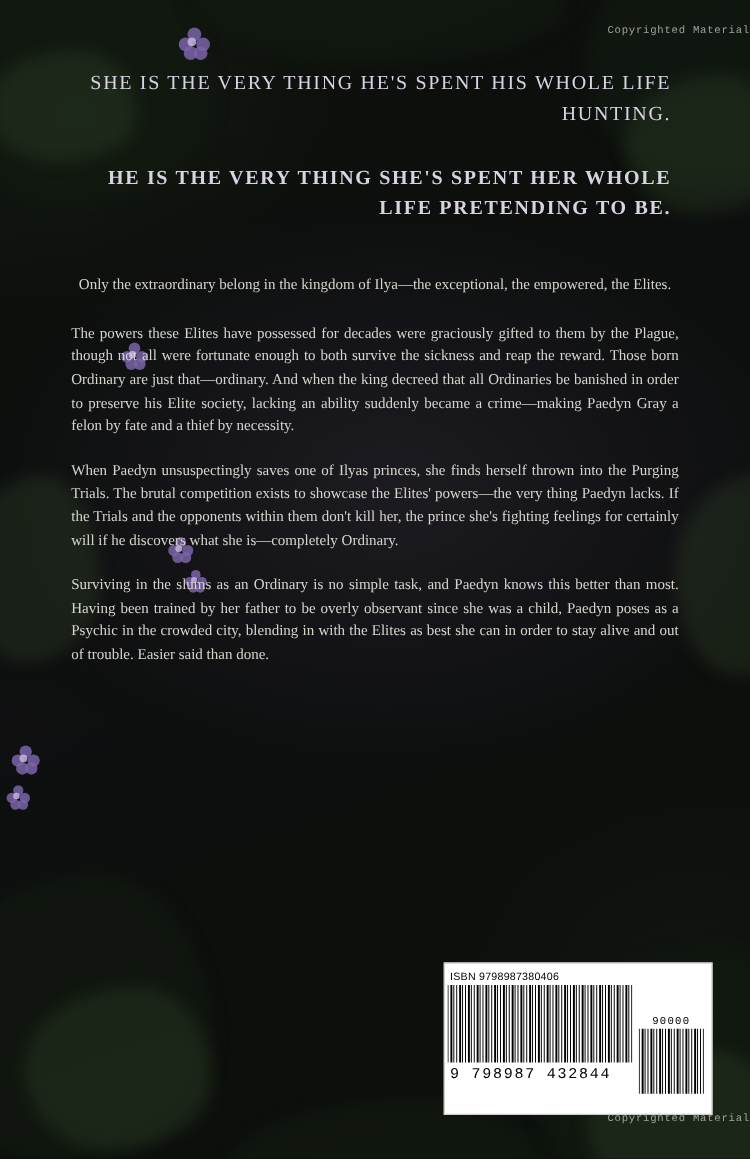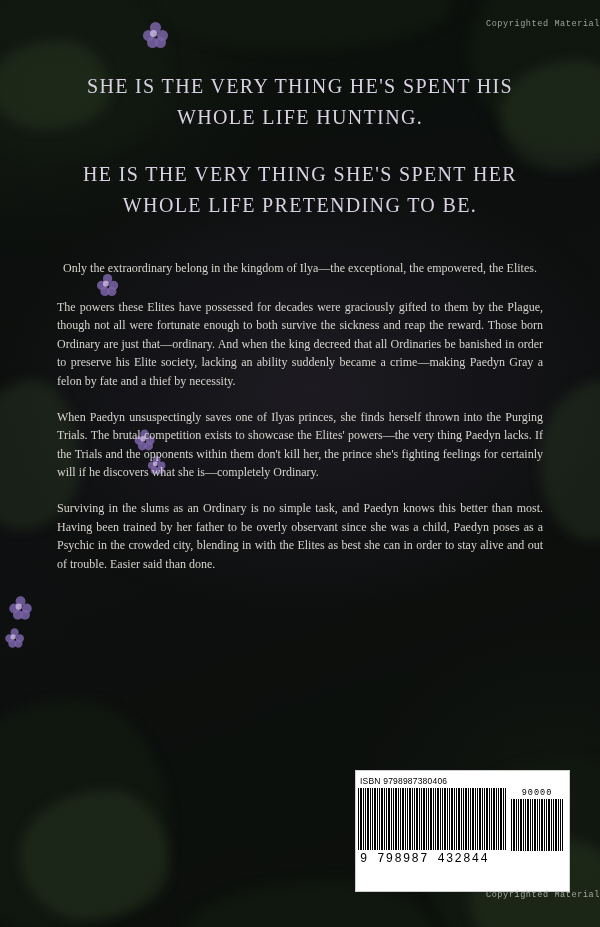--- a/index.html
+++ b/index.html
@@ -70,29 +70,29 @@
 
   .content {
     position: absolute;
     left: 57px;
     right: 57px;
     top: 55px;
   }
 
   .tagline {
     color: #d9d2e2;
-    text-align: center;
-    font-size: 20px;
+    text-align: right;
+    font-size: 16px;
     letter-spacing: 1.35px;
     line-height: 1.55;
-    margin: 16px 6px 26px 6px;
+    margin: 0 6px 26px 6px;
     font-variant: small-caps;
     text-transform: uppercase;
   }
-  .tagline.second { margin-bottom: 38px; }
+  .tagline.second { margin-bottom: 38px; font-weight: bold; }
 
   .blurb {
     color: #d7d4cd;
     font-size: 12px;
     line-height: 1.55;
     text-align: justify;
     margin: 0 0 17px 0;
     text-justify: inter-word;
   }
   .blurb.center {
@@ -117,21 +117,21 @@
     color: #000;
     letter-spacing: .2px;
     margin: 1px 0 2px 2px;
   }
   .isbn-row {
     display: flex;
     justify-content: space-between;
     align-items: flex-start;
   }
   .ean-wrap { width: 148px; }
-  .addon-wrap { width: 52px; text-align: center; }
+  .addon-wrap { width: 52px; text-align: center; margin-top: 24px; }
   .addon-digits {
     font-family: "Liberation Mono", monospace;
     font-size: 8.5px;
     color: #000;
     letter-spacing: 1px;
     margin-bottom: 1px;
   }
   .bars {
     height: 62px;
     width: 100%;

